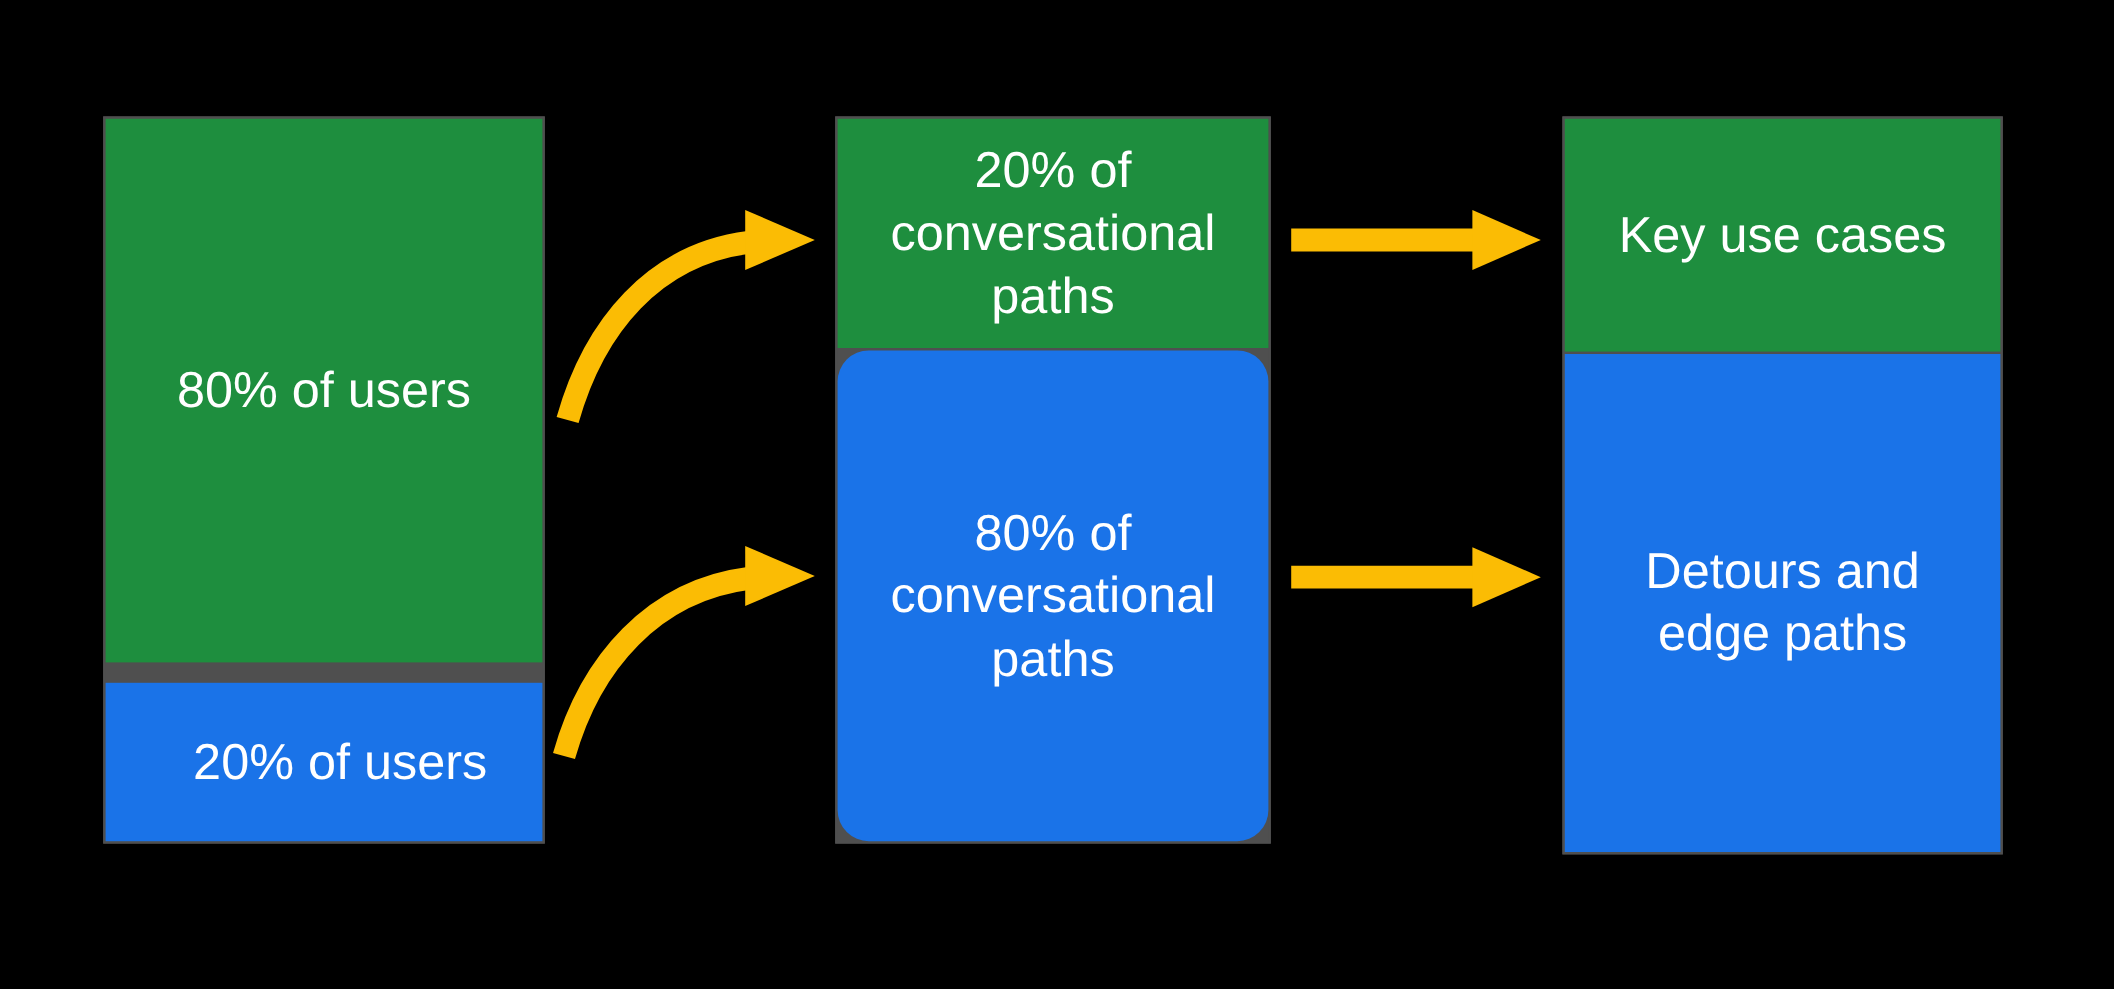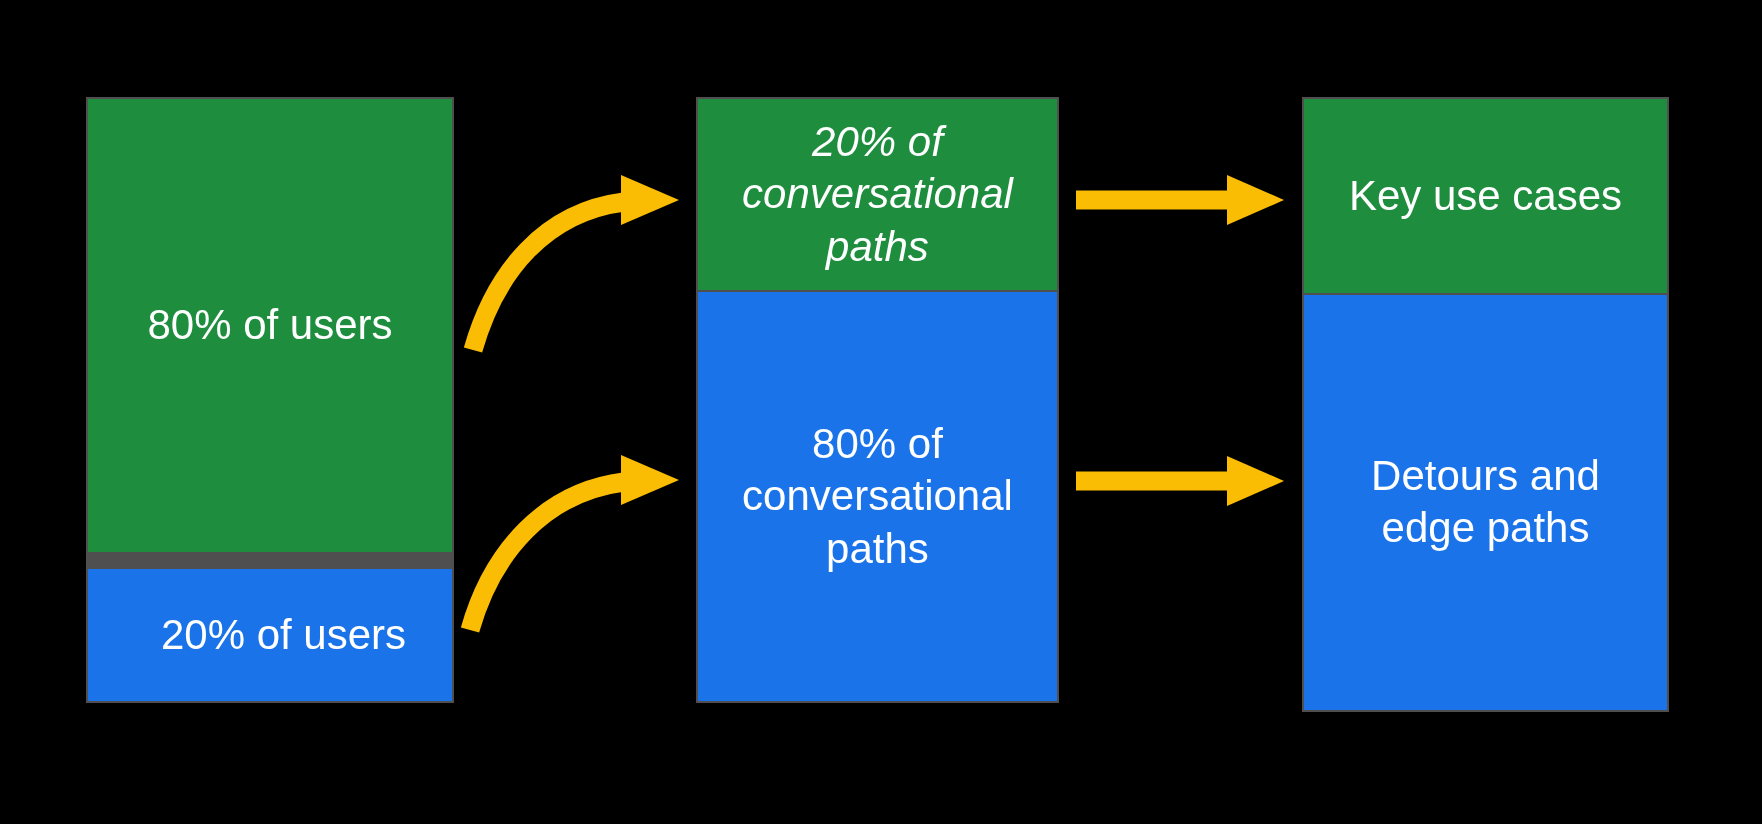--- a/index.html
+++ b/index.html
@@ -61,24 +61,24 @@
 <body>
 
 <div class="stage">
 
   <div class="bar bar-users">
     <div class="segment green" style="height: 77.4%;">80% of users</div>
     <div class="segment blue" style="height: 22.6%; padding-left: 37px;">20% of users</div>
   </div>
 
   <div class="bar bar-paths">
-    <div class="segment green" style="height: 31.8%; font-style: italic;">20% of
+    <div class="segment green" style="height: 31.8%;">20% of
 conversational
 paths</div>
-    <div class="segment blue" style="height: 68.2%;">80% of
+    <div class="segment blue" style="height: 68.2%; border-radius: 26px;">80% of
 conversational
 paths</div>
   </div>
 
   <div class="bar bar-results">
     <div class="segment green" style="height: 31.8%;">Key use cases</div>
     <div class="segment blue" style="height: 68.2%;">Detours and
 edge paths</div>
   </div>
 

